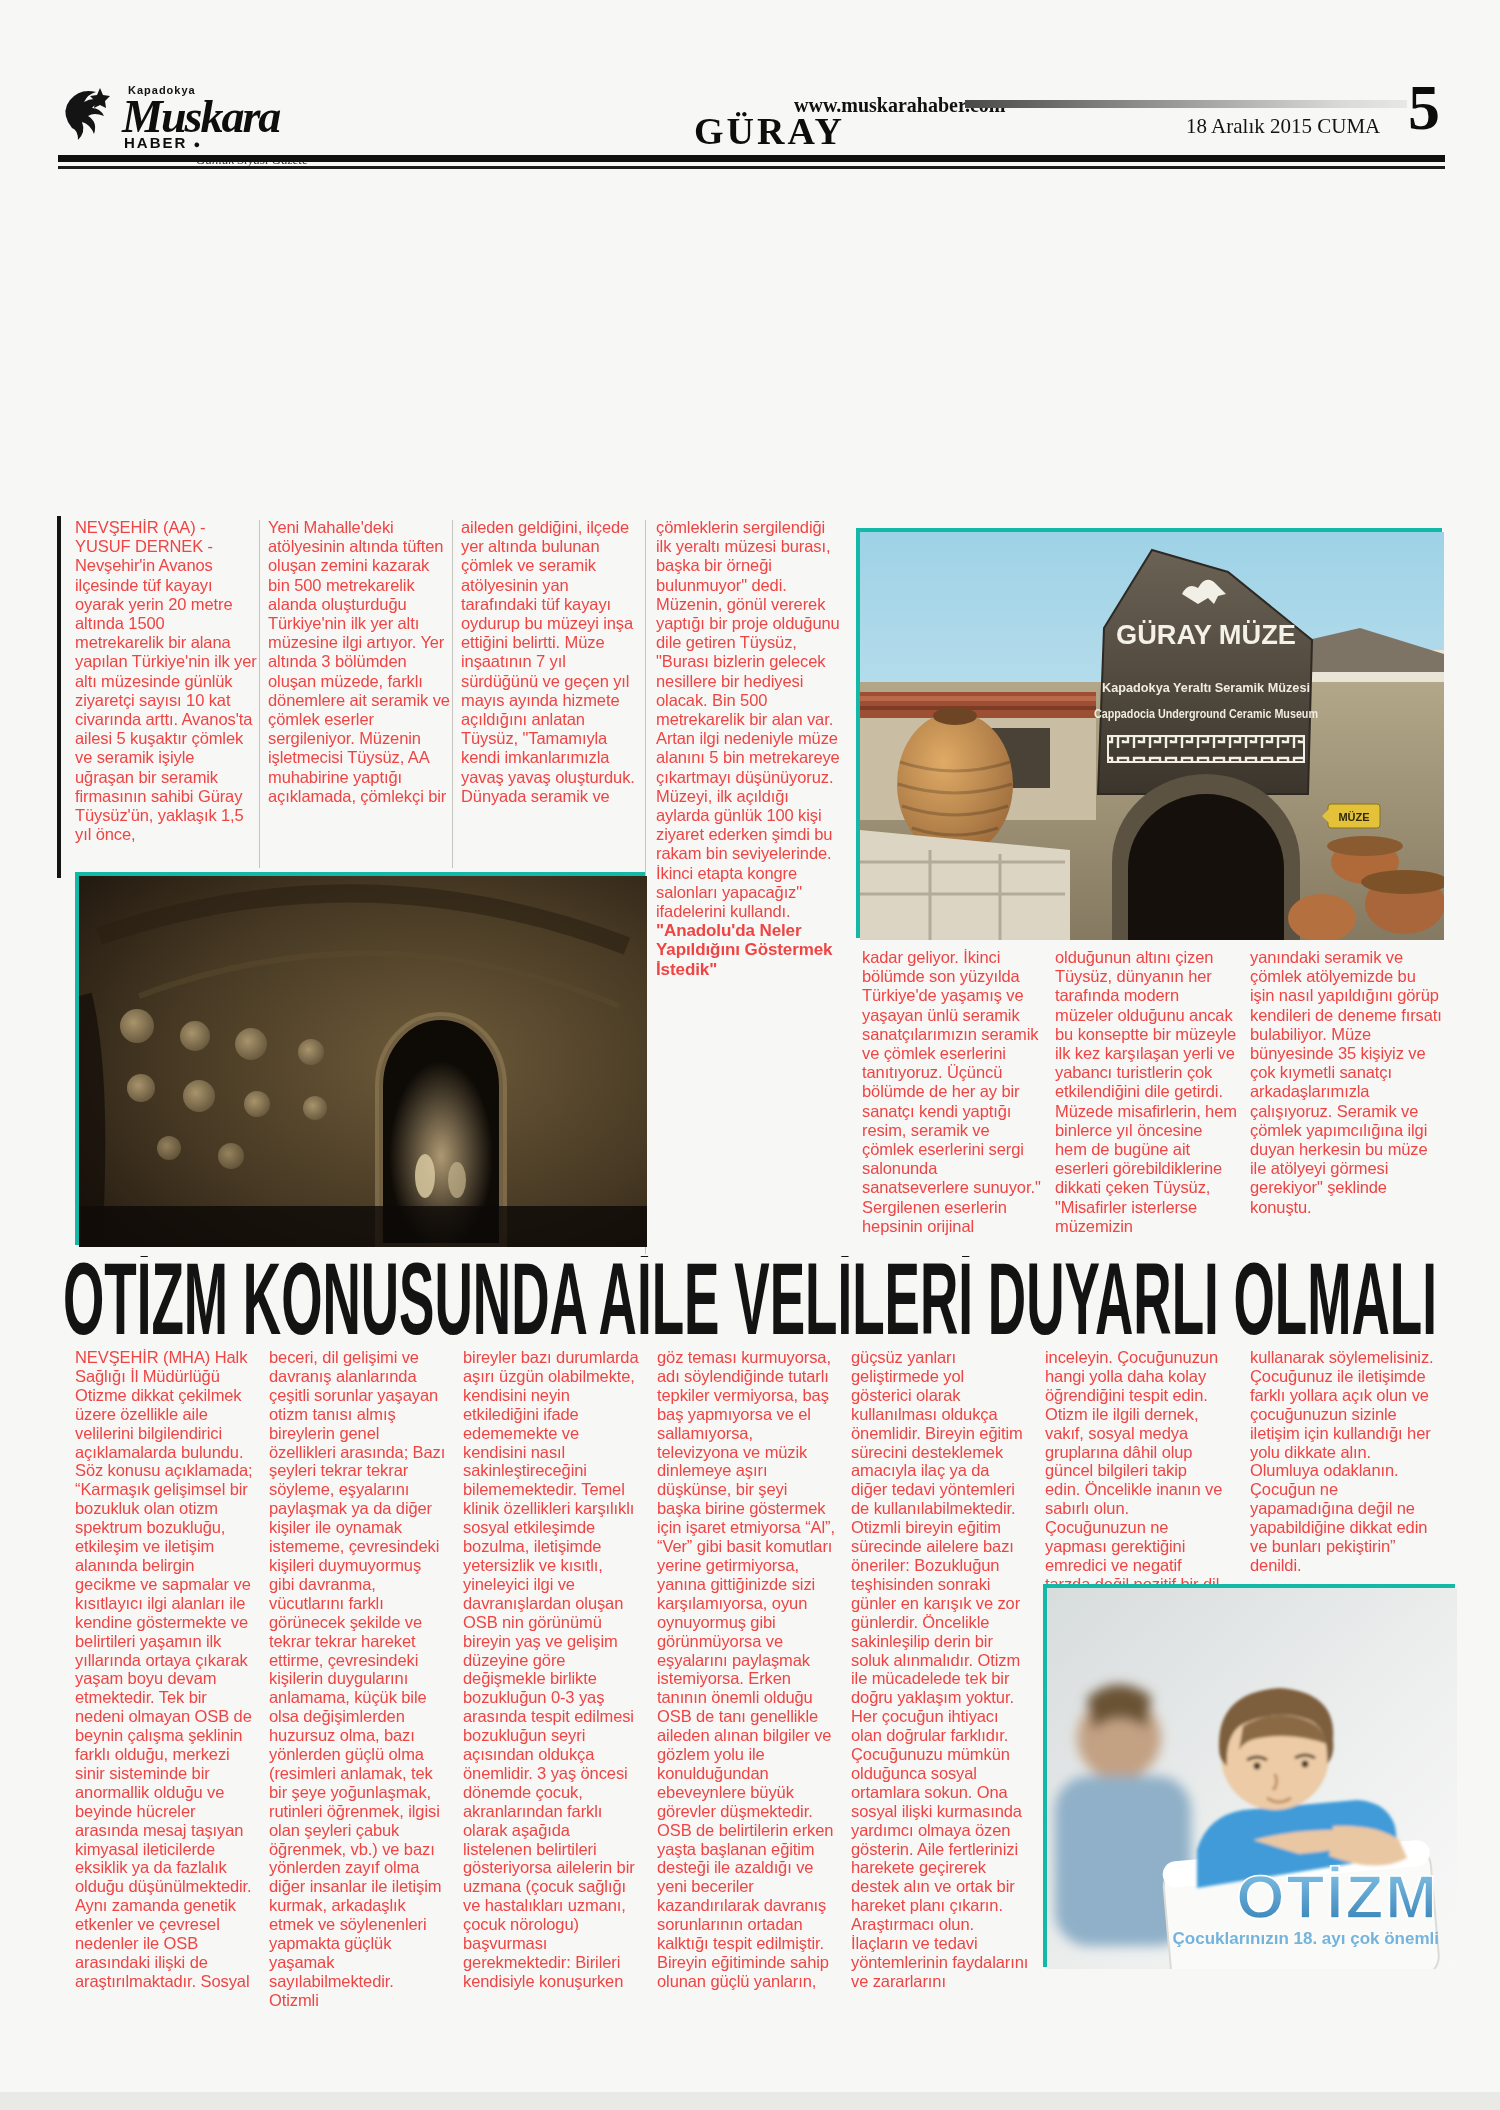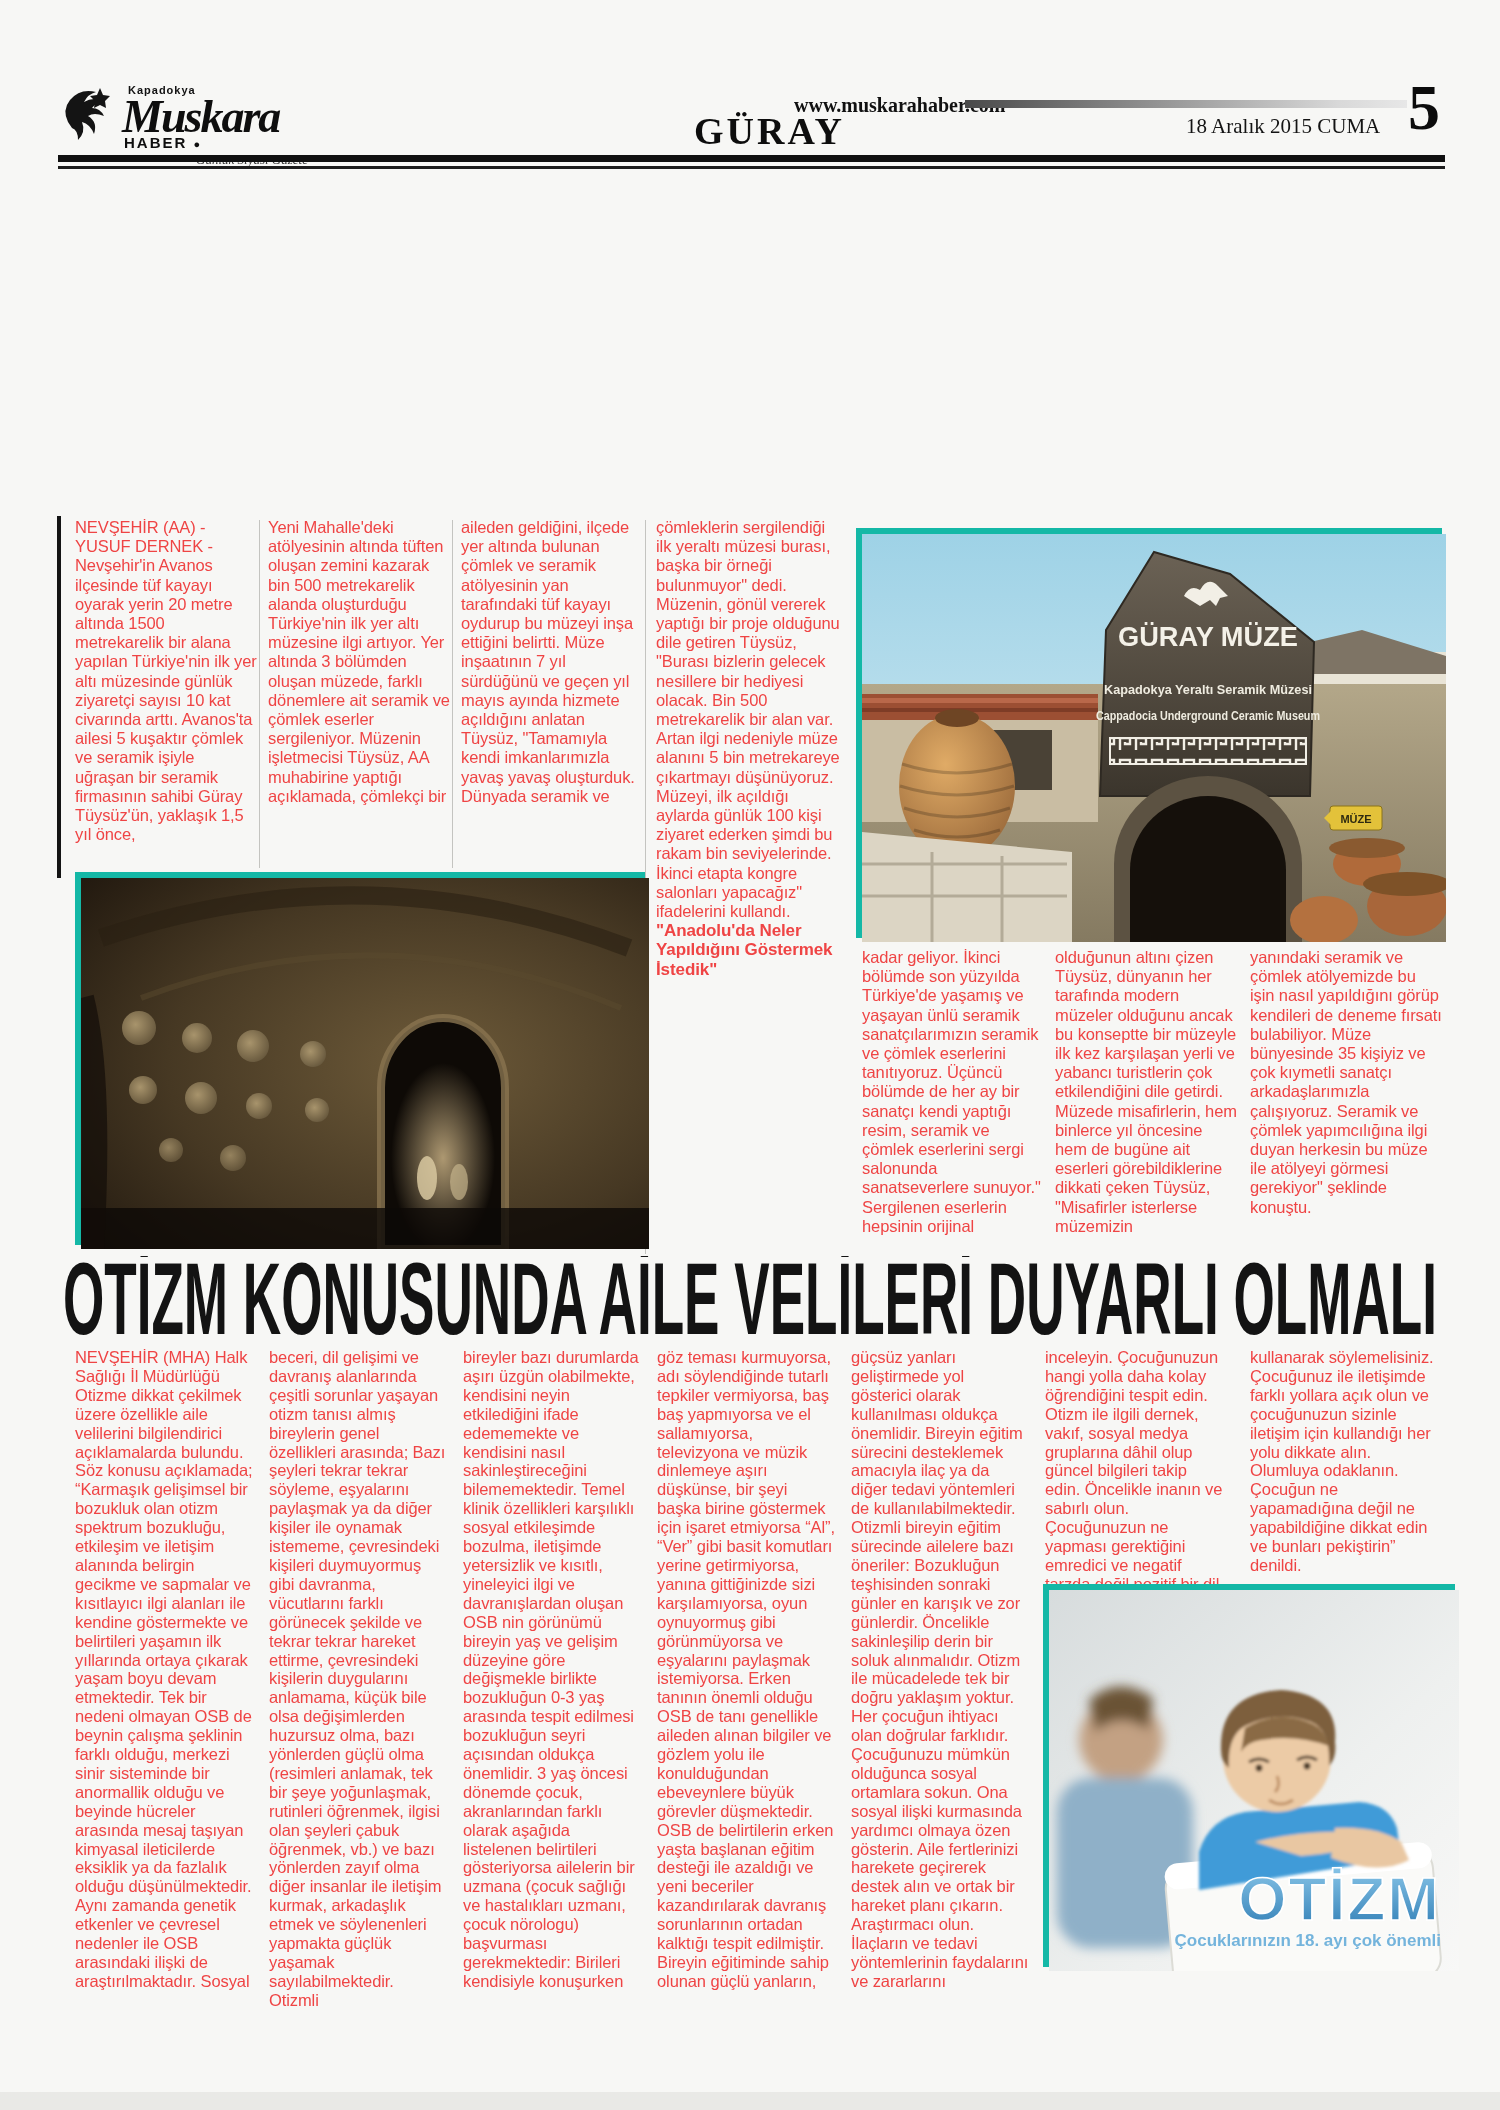--- a/index.html
+++ b/index.html
@@ -20,21 +20,21 @@
   .pageno{font-family:"Liberation Serif",serif;font-size:64px;font-weight:bold;color:#0c0c0c;line-height:1;}
   .rule-thick{border-top:7px solid #101010;}
   .rule-thin{border-top:3px solid #1c1c1c;}
   
   .col{position:absolute;font-size:16.5px;line-height:19.2px;letter-spacing:-0.1px;
        color:#ef4444;text-align:left;}
   .a2 .col,.col.a2c{line-height:18.9px;}
   .subhead-bold{font-weight:bold;font-size:17px;}
   .vrule{position:absolute;width:1px;background:#c4c4c0;}
   .edge-mark{position:absolute;width:4px;background:#141414;}
-  .photo-frame{position:absolute;border:6px solid #14b8a6;background:#a16207;box-sizing:border-box;}
+  .photo-frame{position:absolute;border:4px solid #14b8a6;background:#a16207;box-sizing:border-box;}
   .photo-frame svg{display:block;}
   .scan-bottom{position:absolute;left:0;right:0;bottom:0;height:18px;background:#e9e9e6;}
   svg text{font-family:"Liberation Sans",sans-serif;}
 </style>
 </head>
 <body>
 
 <div id="page">
 
   <div class="abs" style="left:60px;top:82px;width:62px;height:64px;">

